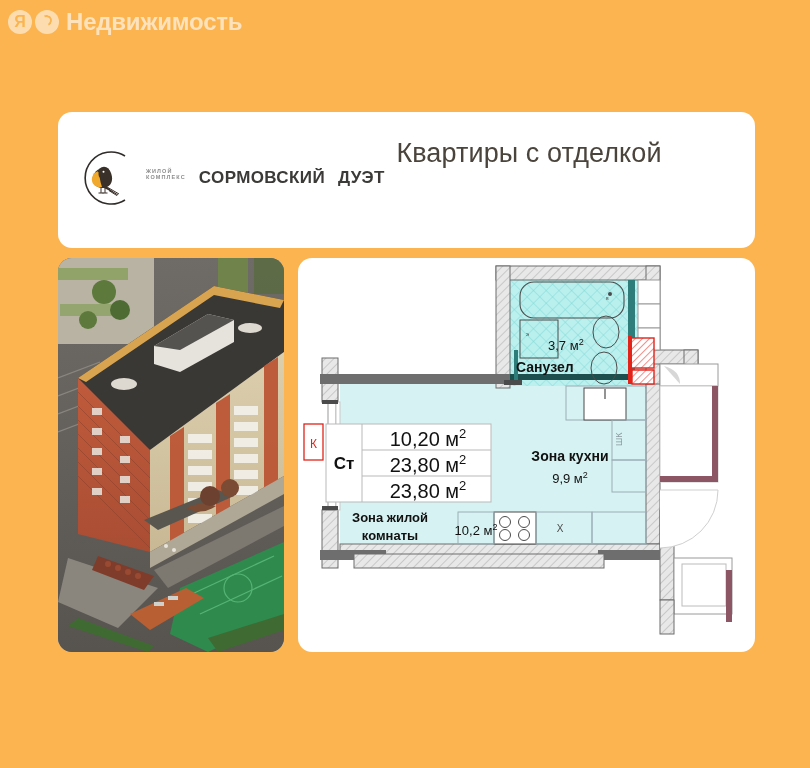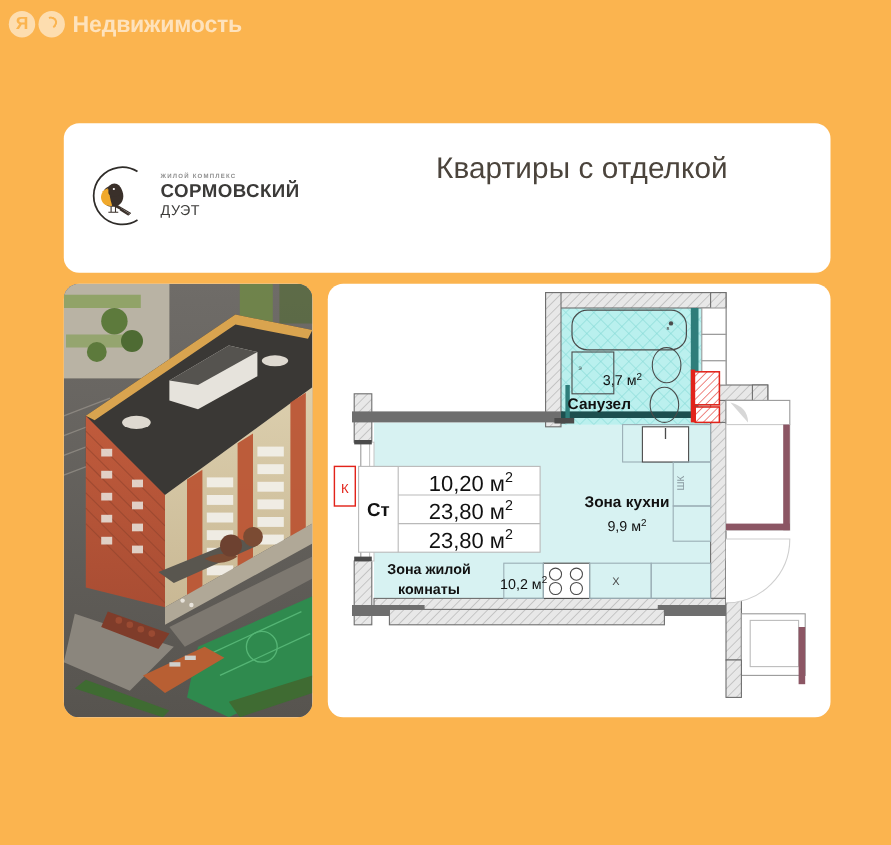--- a/index.html
+++ b/index.html
@@ -27,45 +27,45 @@
     position:relative;
   }
   .ya-circle.ring::after{
     content:"";position:absolute;left:6px;top:5px;width:11px;height:11px;
     border-radius:50%;border:2px solid #fbb44f;box-sizing:border-box;
     border-left-color:transparent;border-bottom-color:transparent;
     transform:rotate(20deg);
   }
   .ya-word{
     color:rgba(255,255,255,0.62);
-    font-size:21px;font-weight:bold;letter-spacing:-0.2px;line-height:1;
+    font-size:24px;font-weight:bold;letter-spacing:-0.2px;line-height:1;
   }
 
   
   .card{
     position:absolute;background:#ffffff;border-radius:14px;
     box-sizing:border-box;overflow:hidden;
   }
   #top-card{left:58px;top:112px;width:697px;height:136px;}
   #photo-card{left:58px;top:258px;width:226px;height:394px;padding:0;}
   #plan-card{left:298px;top:258px;width:457px;height:394px;}
 
   
   .brand{
     position:absolute;left:18px;top:22px;width:270px;height:88px;
     display:flex;align-items:center;gap:8px;
   }
   .brand-mark{width:62px;height:62px;position:relative;flex:none;}
-  .brand-text{display:flex;flex-direction:column;justify-content:center;gap:1px;}
+  .brand-text{display:flex;flex-direction:row;justify-content:center;gap:13px;}
   .brand-kicker{
     font-size:5.5px;letter-spacing:1.1px;color:#8d8d8d;font-weight:bold;
     text-transform:uppercase;line-height:1;
   }
   .brand-name1{font-size:17px;font-weight:bold;color:#3b3a38;letter-spacing:0.4px;line-height:1.02;}
-  .brand-name2{font-size:13px;font-weight:normal;color:#3b3a38;letter-spacing:0.4px;line-height:1.02;}
+  .brand-name2{font-size:17px;font-weight:bold;color:#3b3a38;letter-spacing:0.4px;line-height:1.02;}
 
   .headline{
     position:absolute;right:26px;top:22px;width:400px;
     text-align:center;
     font-size:27px;font-weight:400;color:#4b443c;line-height:1.42;
     letter-spacing:0.1px;
   }
 
   
   #photo-card .photo{

